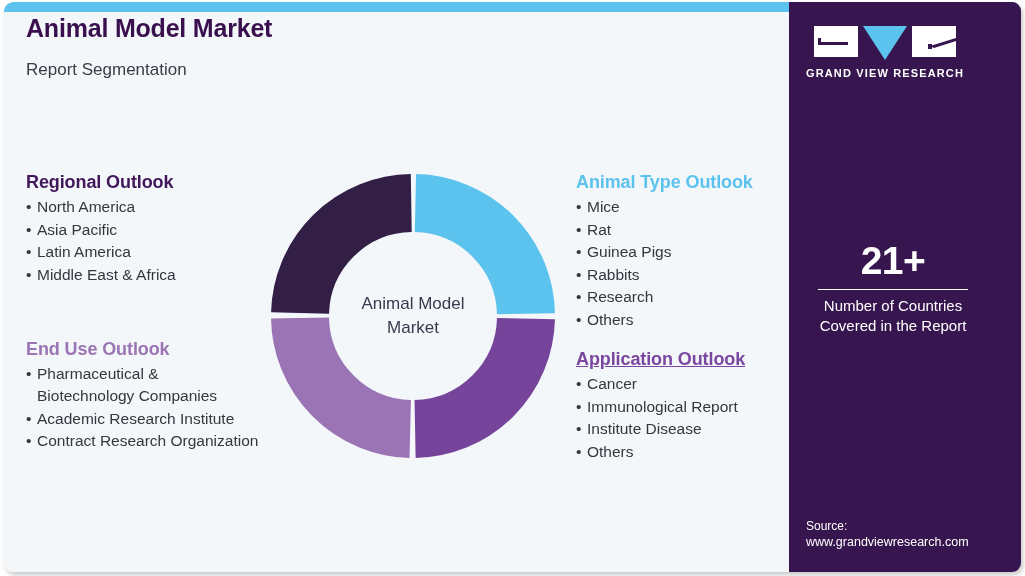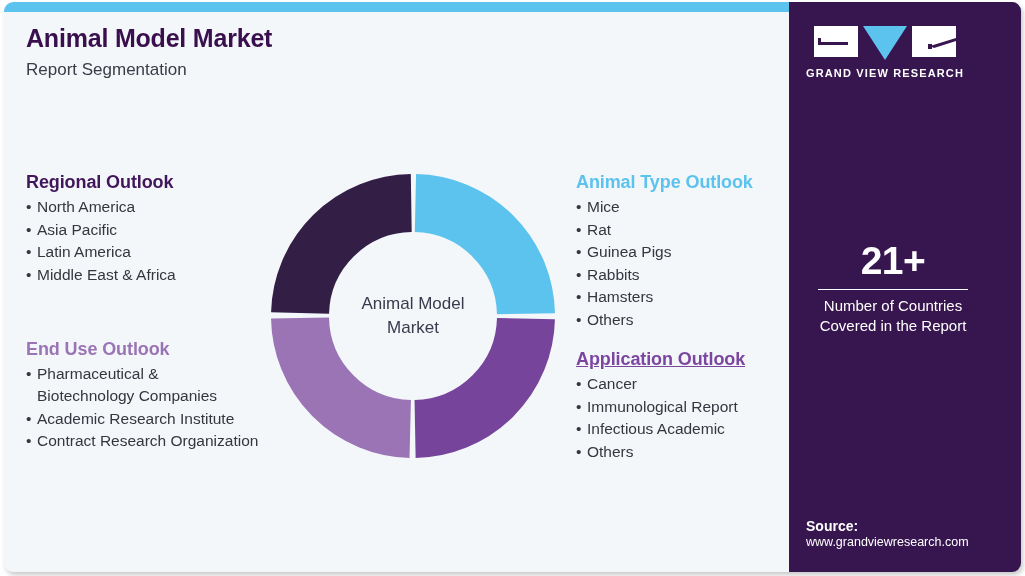--- a/index.html
+++ b/index.html
@@ -36,21 +36,21 @@
     height: 10px;
     background: #5cc2ee;
     border-top-left-radius: 9px;
     border-top-right-radius: 9px;
   }
 
   
   .title {
     position: absolute;
     left: 22px;
-    top: 22px;
+    top: 12px;
     font-size: 25px;
     font-weight: bold;
     color: #3a0f4e;
     letter-spacing: -0.2px;
     text-align: center;
   }
   .subtitle {
     position: absolute;
     left: 22px;
     top: 58px;
@@ -187,22 +187,22 @@
   }
 
   #source-area {
     position: absolute;
     left: 17px;
     bottom: 21px;
     width: 180px;
     text-align: left;
   }
   .source-label {
-    font-size: 14px;
-    font-weight: bold;
+    font-size: 12px;
+    font-weight: normal;
     color: #ffffff;
     line-height: 16px;
   }
   .source-url {
     font-size: 12.5px;
     color: #ffffff;
     line-height: 17px;
   }
 </style>
 </head>
@@ -236,31 +236,31 @@
       </ul>
     </div>
 
     <div class="block" id="animaltype-block">
       <h3>Animal Type Outlook</h3>
       <ul>
         <li>Mice</li>
         <li>Rat</li>
         <li>Guinea Pigs</li>
         <li>Rabbits</li>
-        <li>Hamsters</li>
+        <li>Research</li>
         <li>Others</li>
       </ul>
     </div>
 
     <div class="block" id="application-block">
       <h3>Application Outlook</h3>
       <ul>
         <li>Cancer</li>
         <li>Immunological Report</li>
-        <li>Infectious Academic</li>
+        <li>Institute Disease</li>
         <li>Others</li>
       </ul>
     </div>
 
     <div id="donut-wrap">
       <svg width="284" height="284" viewBox="0 0 284 284">
         <g transform="translate(142,142)">
           <circle id="slice-0" r="113" fill="none" stroke="#5cc2ee" stroke-width="58" stroke-dasharray="172.4999849278233 537.4999547834699" transform="rotate(-90)" stroke-dashoffset="-2.5"></circle>
           <circle id="slice-1" r="113" fill="none" stroke="#76459b" stroke-width="58" stroke-dasharray="172.4999849278233 537.4999547834699" transform="rotate(-90)" stroke-dashoffset="-179.9999849278233"></circle>
           <circle id="slice-2" r="113" fill="none" stroke="#9b74b5" stroke-width="58" stroke-dasharray="172.4999849278233 537.4999547834699" transform="rotate(-90)" stroke-dashoffset="-357.4999698556466"></circle>

